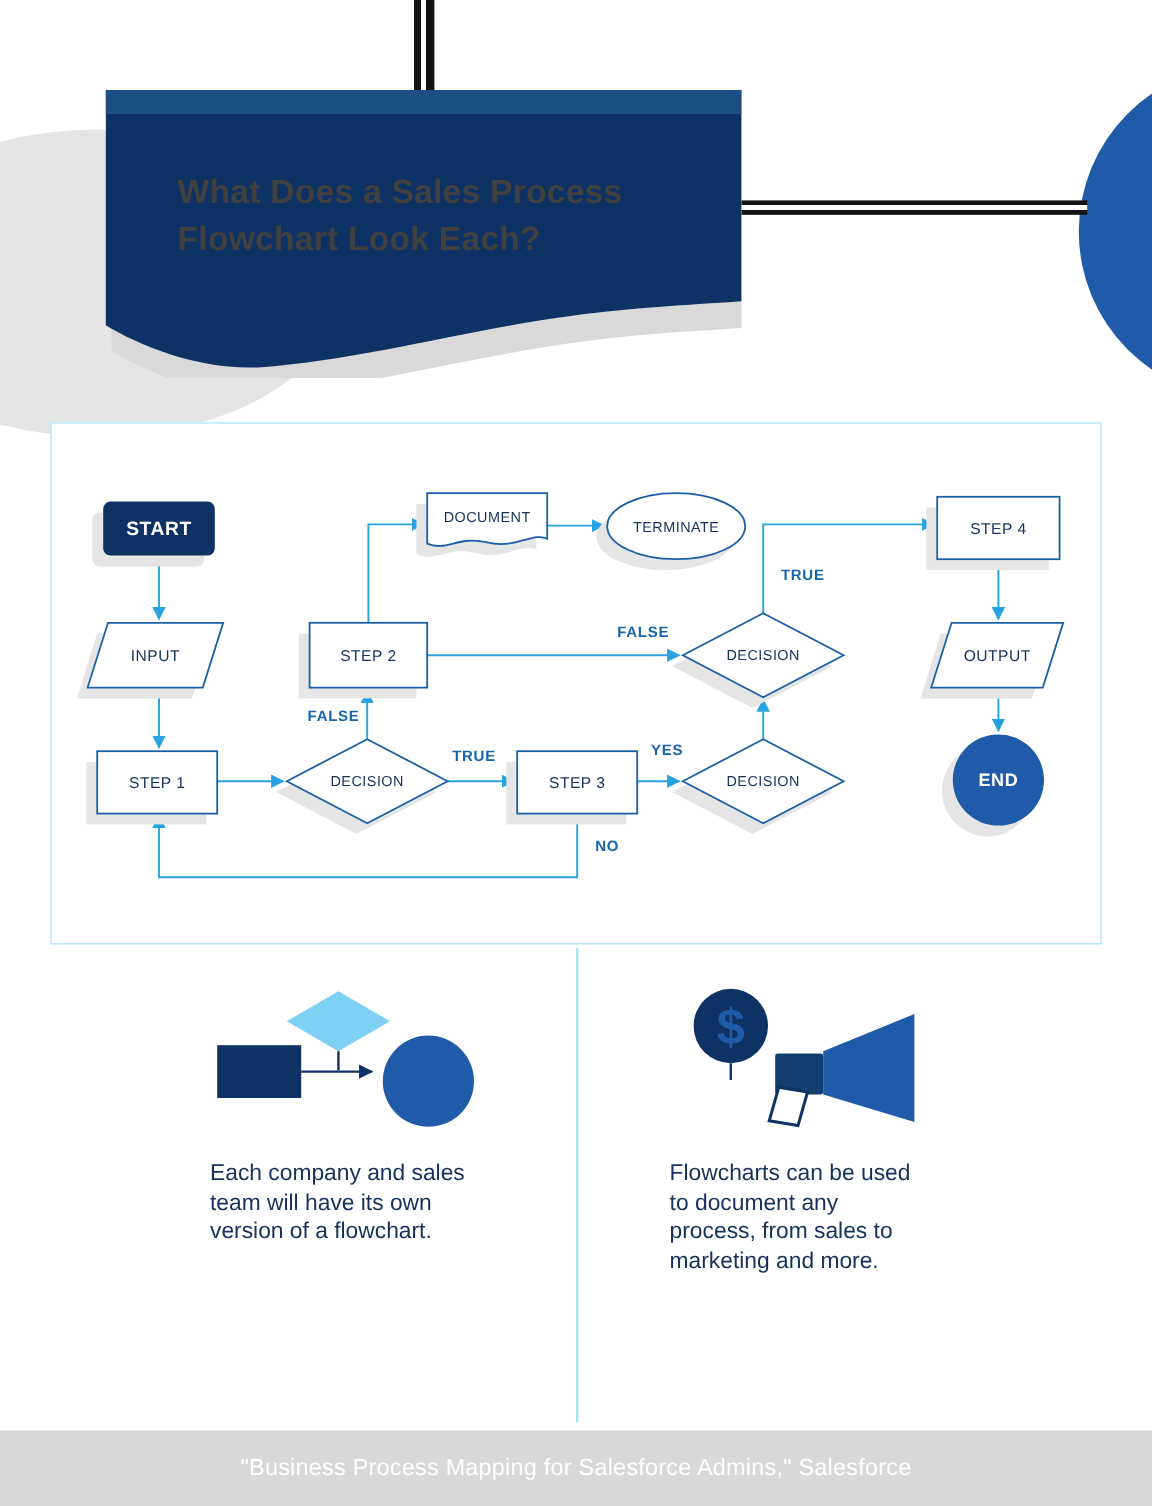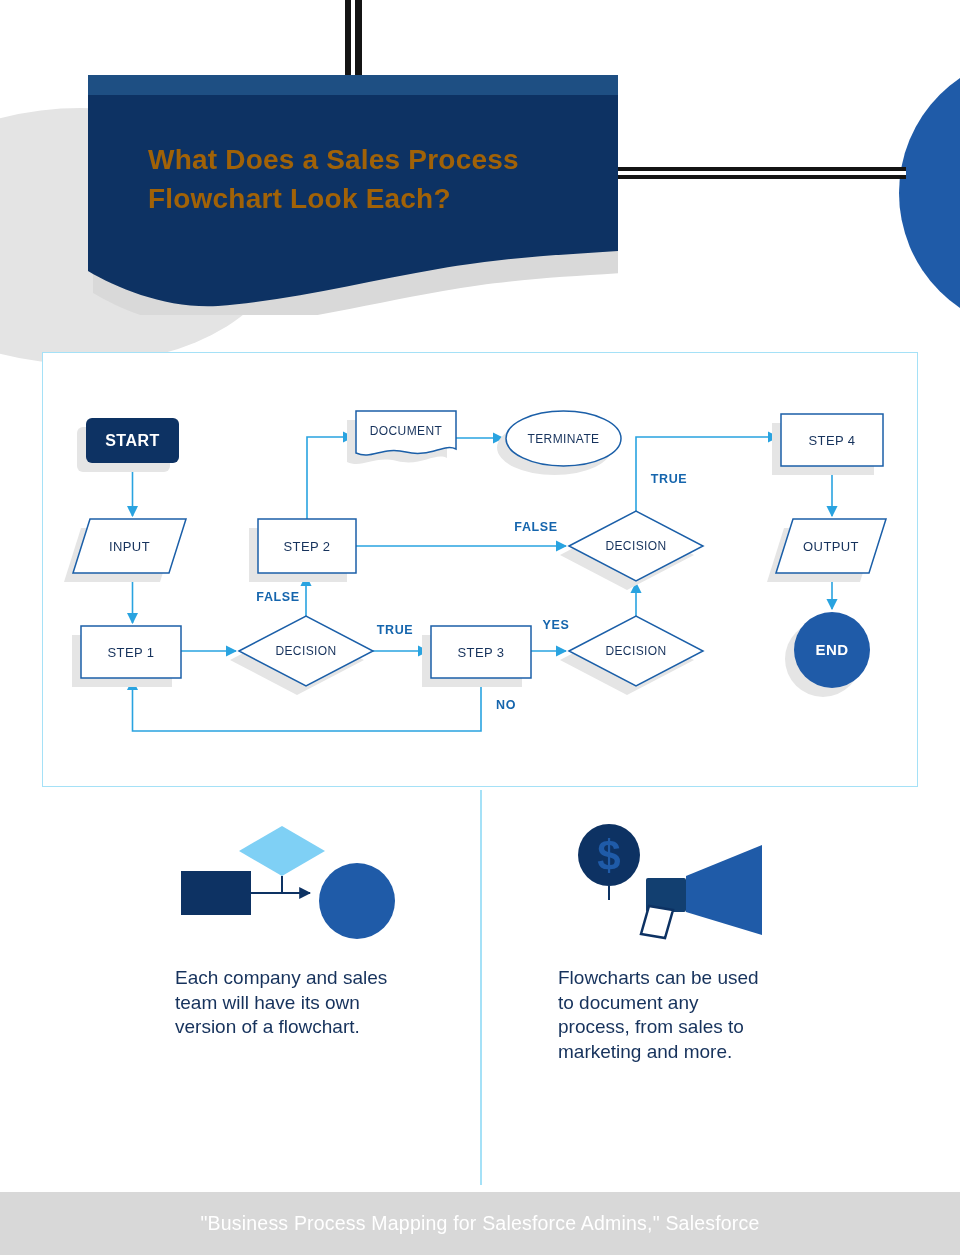--- a/index.html
+++ b/index.html
@@ -29,21 +29,21 @@
     z-index: 2;
   }
   .hbar {
     position: absolute; left: 612px; top: 167px; width: 294px; height: 12px;
     background: linear-gradient(to bottom, #141414 0 4px, #ffffff 4px 8px, #141414 8px 12px);
     z-index: 2;
   }
   .banner { position: absolute; left: 88px; top: 75px; z-index: 3; }
   .title {
     position: absolute; left: 148px; top: 140px; z-index: 4;
-    color: #a16207; font-size: 28px; font-weight: bold;
+    color: #404040; font-size: 28px; font-weight: bold;
     line-height: 39px; letter-spacing: 0.2px;
   }
   
   .panel {
     position: absolute; left: 42px; top: 352px;
     width: 876px; height: 435px;
     background: #ffffff; border: 1.5px solid #a5e1f7;
     z-index: 2;
   }
   .panel svg { display: block; }

